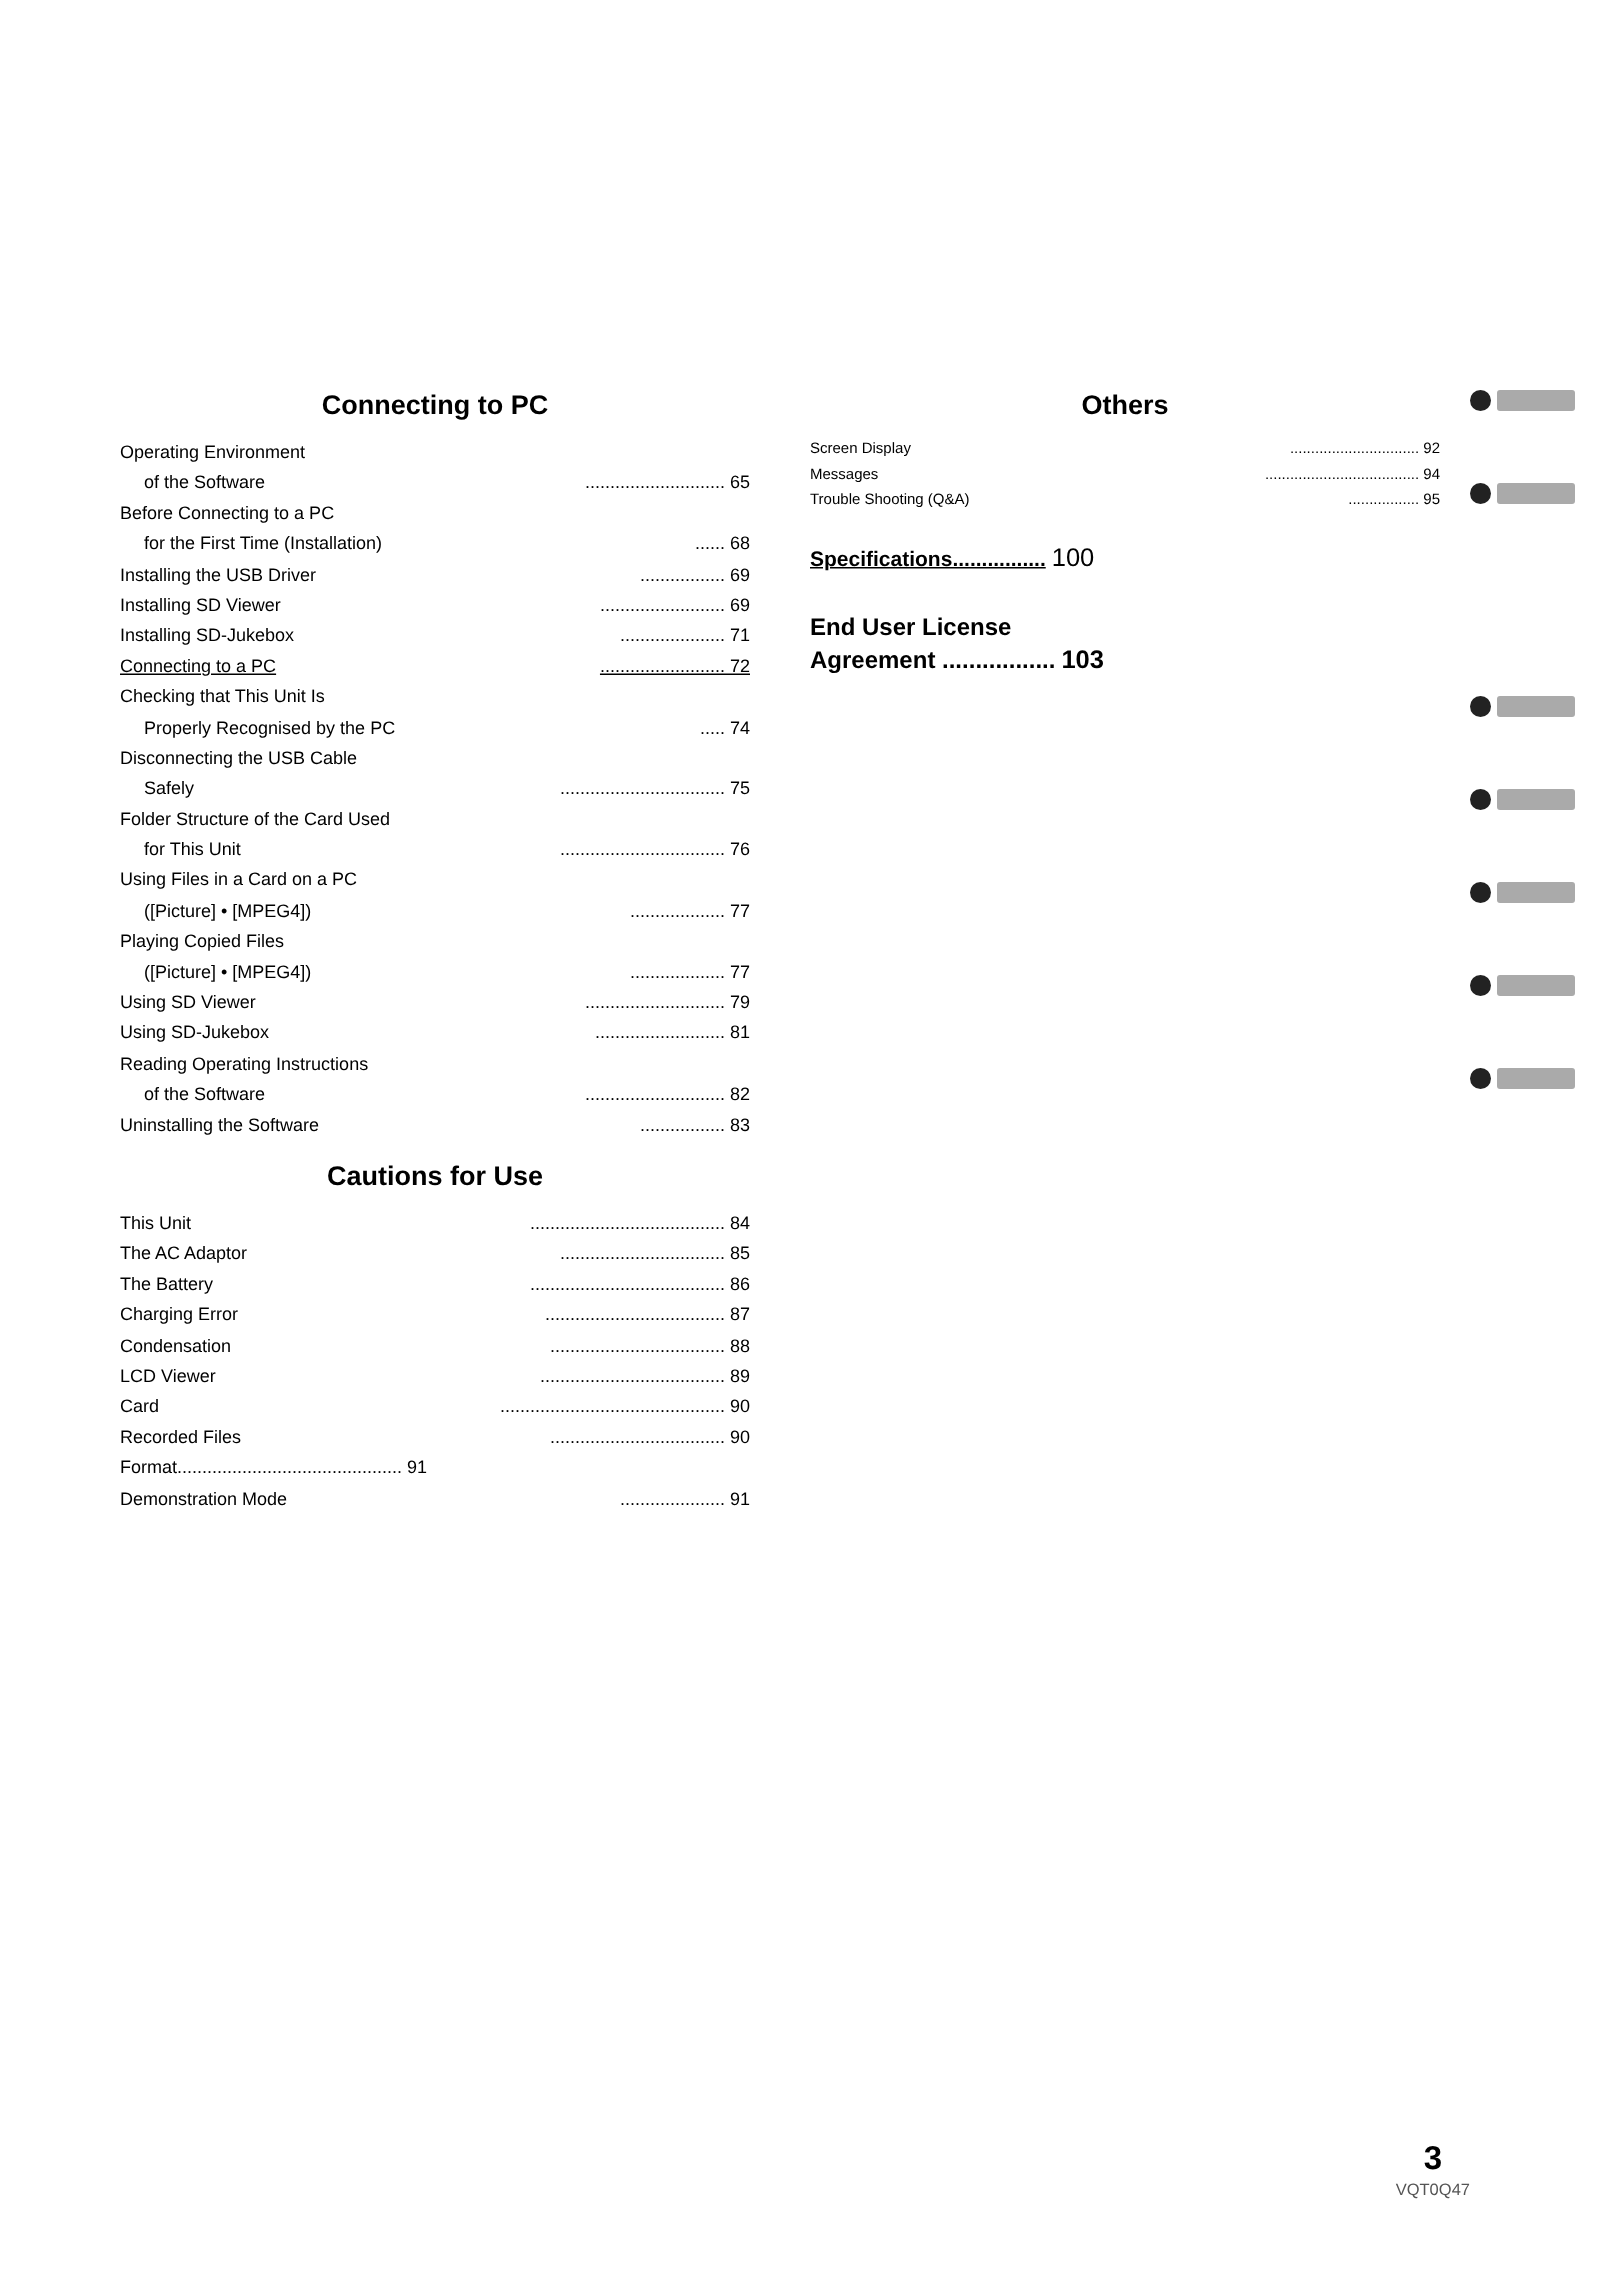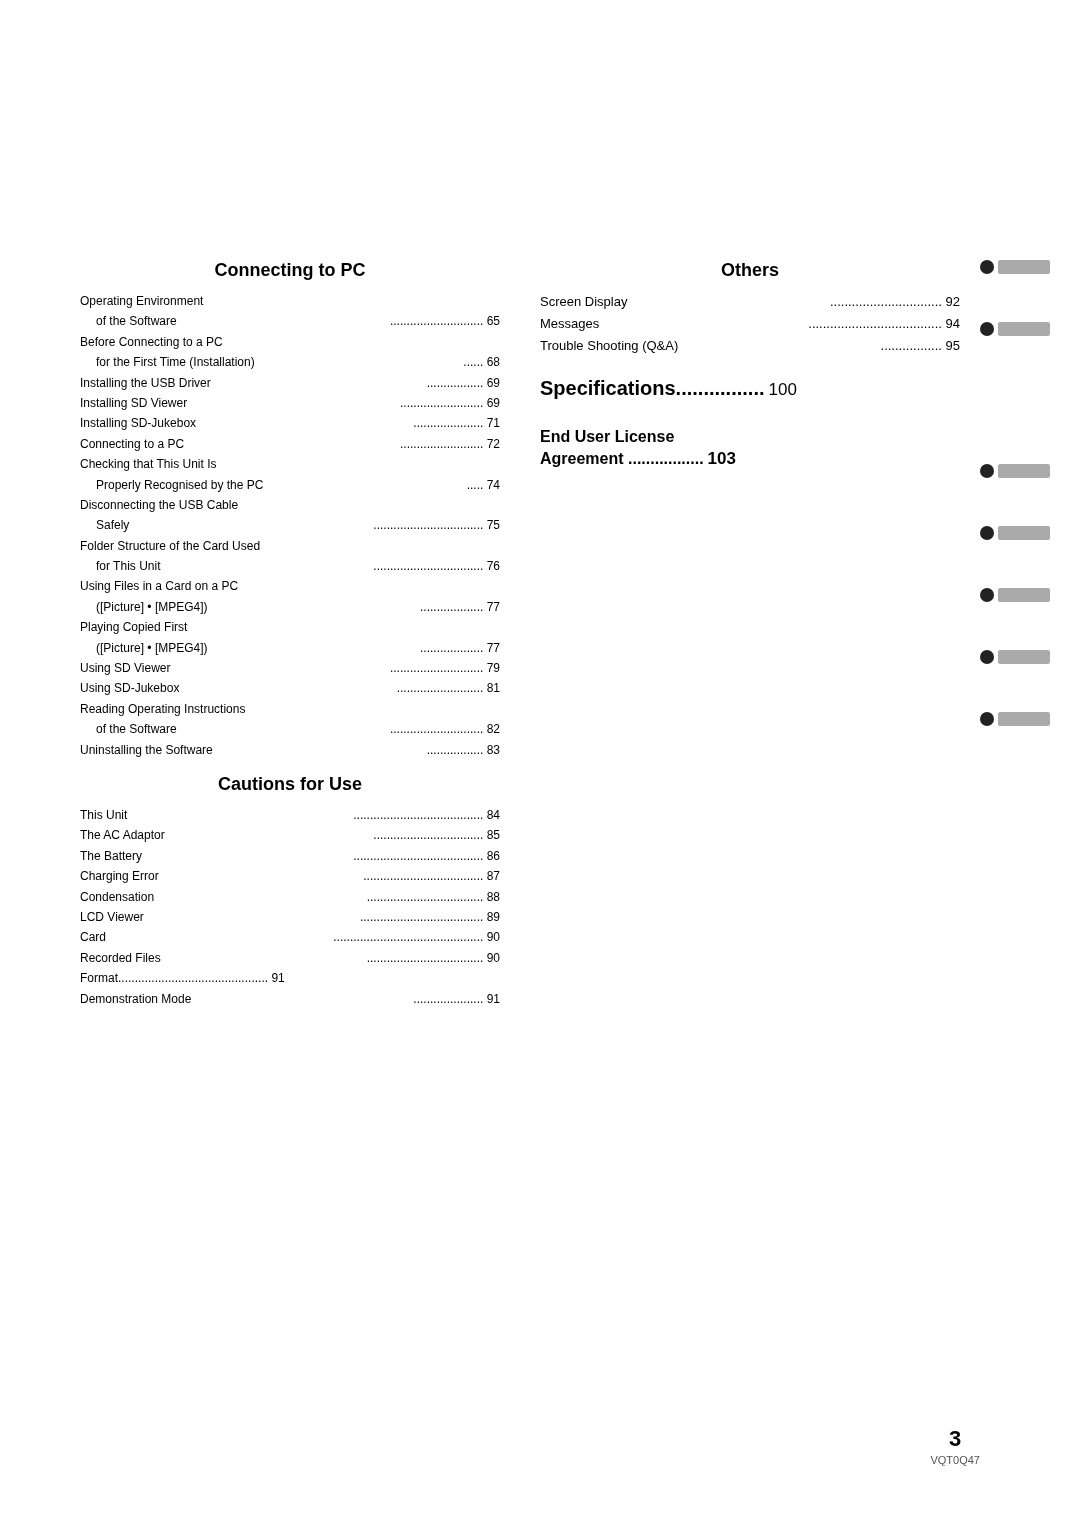--- a/index.html
+++ b/index.html
@@ -105,21 +105,21 @@
             <span>................. 69</span>
           </div>
           <div style="display:flex;justify-content:space-between;">
             <span>Installing SD Viewer</span>
             <span>......................... 69</span>
           </div>
           <div style="display:flex;justify-content:space-between;">
             <span>Installing SD-Jukebox</span>
             <span>..................... 71</span>
           </div>
-          <div style="display:flex;justify-content:space-between;">
+          <div style="display:flex;justify-content:space-between;text-decoration:underline;">
             <span>Connecting to a PC</span>
             <span>......................... 72</span>
           </div>
           <div>Checking that This Unit Is</div>
           <div class="toc-indent" style="display:flex;justify-content:space-between;">
             <span>Properly Recognised by the PC</span>
             <span>..... 74</span>
           </div>
           <div>Disconnecting the USB Cable</div>
           <div class="toc-indent" style="display:flex;justify-content:space-between;">
@@ -129,21 +129,21 @@
           <div>Folder Structure of the Card Used</div>
           <div class="toc-indent" style="display:flex;justify-content:space-between;">
             <span>for This Unit</span>
             <span>................................. 76</span>
           </div>
           <div>Using Files in a Card on a PC</div>
           <div class="toc-indent" style="display:flex;justify-content:space-between;">
             <span>([Picture] • [MPEG4])</span>
             <span>................... 77</span>
           </div>
-          <div>Playing Copied First</div>
+          <div>Playing Copied Files</div>
           <div class="toc-indent" style="display:flex;justify-content:space-between;">
             <span>([Picture] • [MPEG4])</span>
             <span>................... 77</span>
           </div>
           <div style="display:flex;justify-content:space-between;">
             <span>Using SD Viewer</span>
             <span>............................ 79</span>
           </div>
           <div style="display:flex;justify-content:space-between;">
             <span>Using SD-Jukebox</span>
@@ -206,39 +206,39 @@
           </div>
         </div>
       </div>
 
     </div>
 
     <div class="right-column">
 
       <div class="section">
         <div class="section-title">Others</div>
-        <div style="font-size:13px;line-height:1.7;">
+        <div style="font-size:10px;line-height:1.7;">
           <div style="display:flex;justify-content:space-between;">
             <span>Screen Display</span>
             <span>............................... 92</span>
           </div>
           <div style="display:flex;justify-content:space-between;">
             <span>Messages</span>
             <span>..................................... 94</span>
           </div>
           <div style="display:flex;justify-content:space-between;">
             <span>Trouble Shooting (Q&amp;A)</span>
             <span>................. 95</span>
           </div>
         </div>
       </div>
 
       <div class="section section-gap" style="margin-top:20px;">
         <div style="display:flex;align-items:baseline;gap:4px;">
-          <span style="font-size:20px;font-weight:bold;">Specifications................</span>
+          <span style="font-size:14px;font-weight:bold;text-decoration:underline;">Specifications................</span>
           <span style="font-size:17px;font-weight:normal;">100</span>
         </div>
       </div>
 
       <div class="section" style="margin-top:26px;">
         <div style="font-size:16px;font-weight:bold;line-height:1.4;">End User License</div>
         <div style="display:flex;align-items:baseline;gap:4px;">
           <span style="font-size:16px;font-weight:bold;">Agreement .................</span>
           <span style="font-size:17px;font-weight:bold;">103</span>
         </div>

